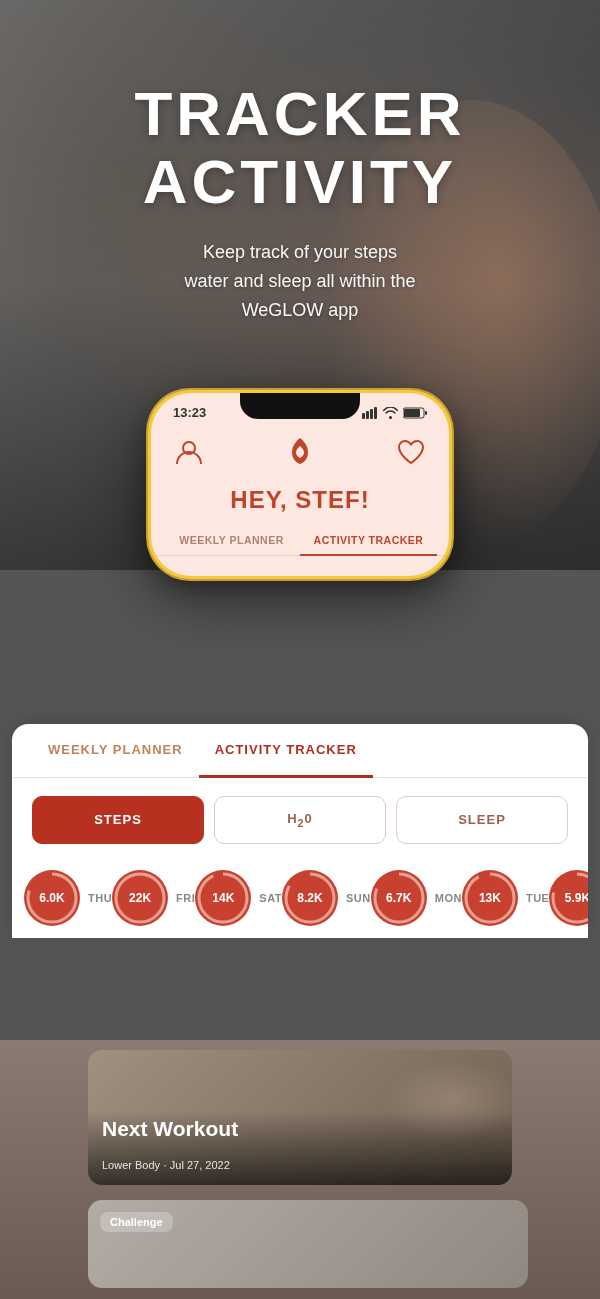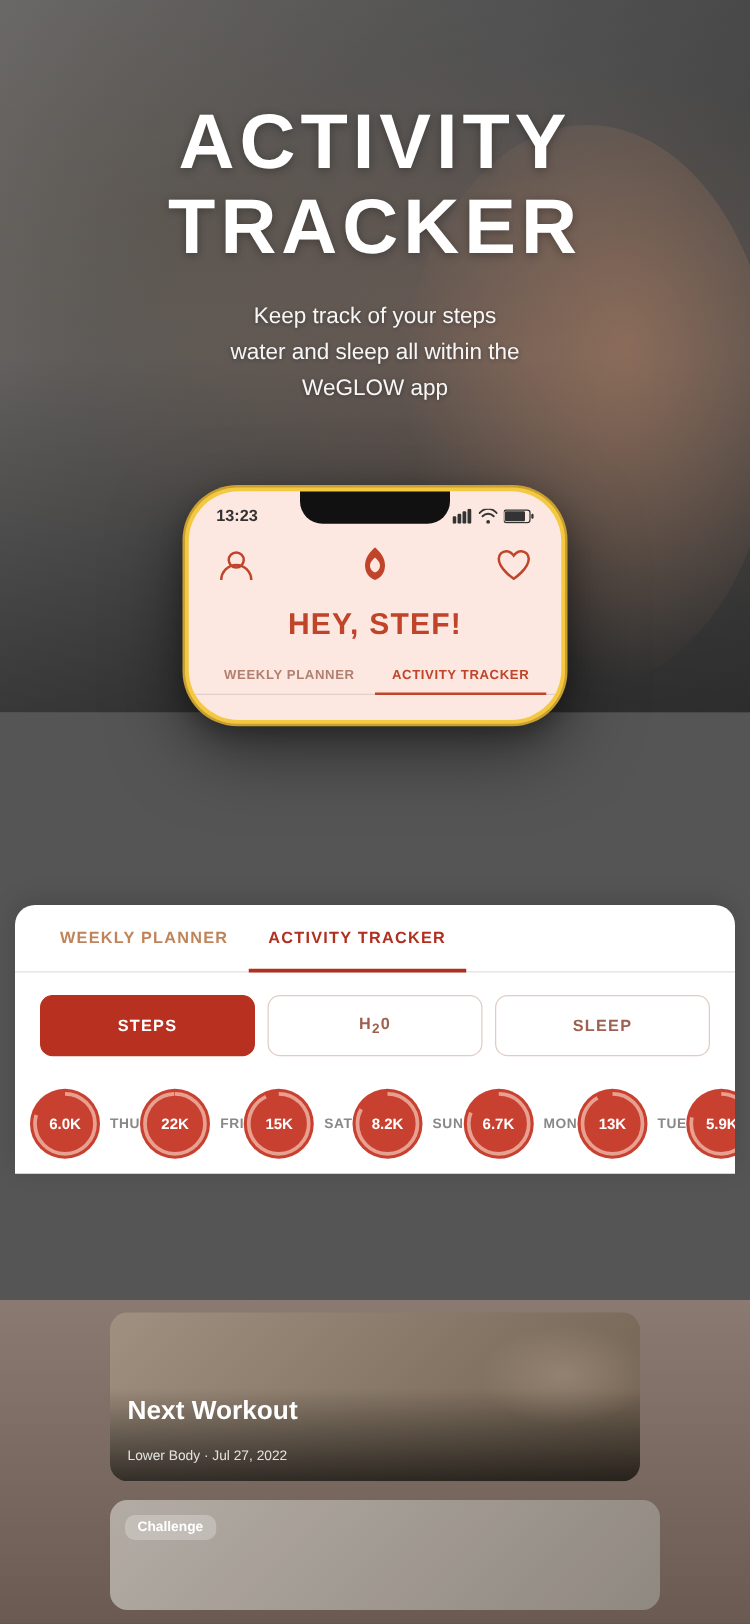--- a/index.html
+++ b/index.html
@@ -285,22 +285,22 @@
 </head>
 <body>
 
 <div class="full-bg">
   <div class="hero-bg"></div>
   <div class="person-area"></div>
 </div>
 
 <div class="hero-text">
   <div class="hero-title">
+    <div>TRACKER</div>
     <div>ACTIVITY</div>
-    <div>TRACKER</div>
   </div>
   <div class="hero-subtitle">
     Keep track of your steps<br>water and sleep all within the<br>WeGLOW app
   </div>
 </div>
 
 <div class="phone-container">
   <div class="phone-frame">
     <div class="phone-inner">
 
@@ -387,21 +387,21 @@
         <span>22K</span>
       </div>
       <span class="step-day">FRI</span>
     </div>
 
     <div class="step-item">
       <div class="step-circle">
         <svg width="56" height="56" viewBox="0 0 56 56">
           <circle cx="28" cy="28" r="24" fill="none" stroke="#e8a090" stroke-width="3" stroke-dasharray="140 11" stroke-dashoffset="0" transform="rotate(-90 28 28)"></circle>
         </svg>
-        <span>15K</span>
+        <span>14K</span>
       </div>
       <span class="step-day">SAT</span>
     </div>
 
     <div class="step-item">
       <div class="step-circle">
         <svg width="56" height="56" viewBox="0 0 56 56">
           <circle cx="28" cy="28" r="24" fill="none" stroke="#e8a090" stroke-width="3" stroke-dasharray="125 26" stroke-dashoffset="0" transform="rotate(-90 28 28)"></circle>
         </svg>
         <span>8.2K</span>

